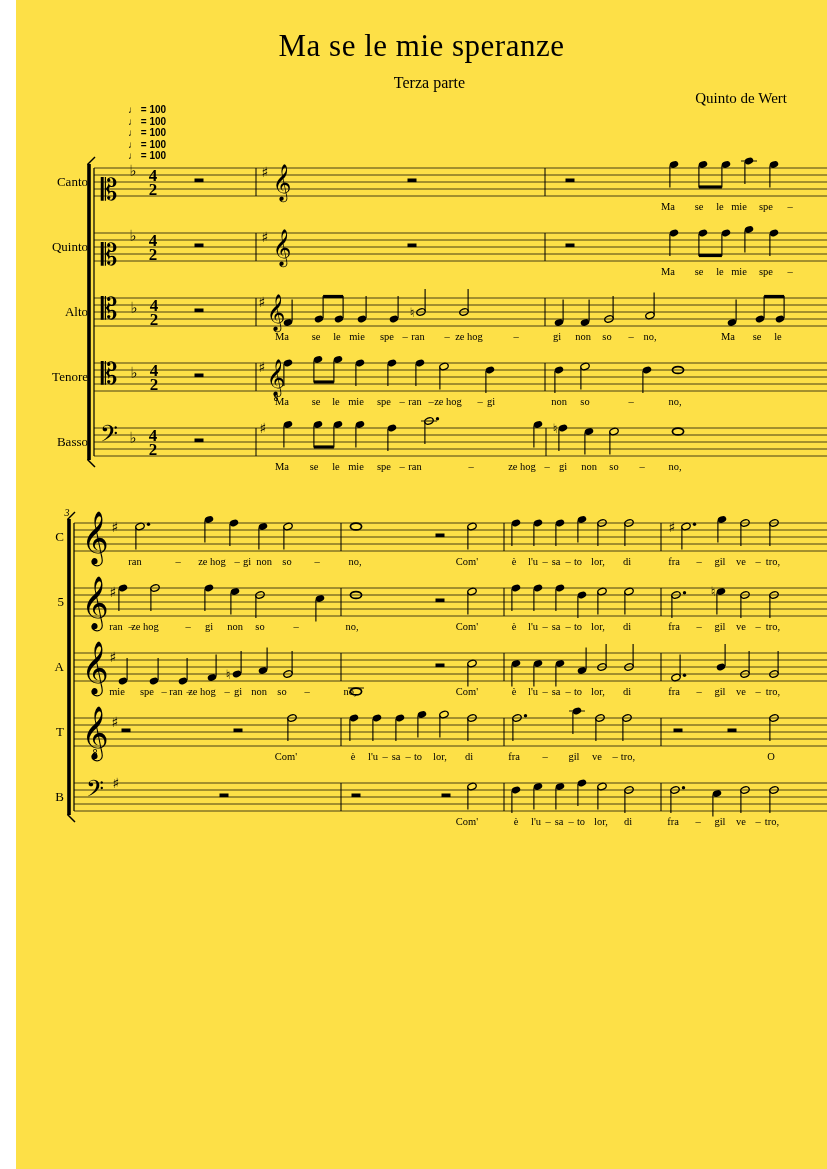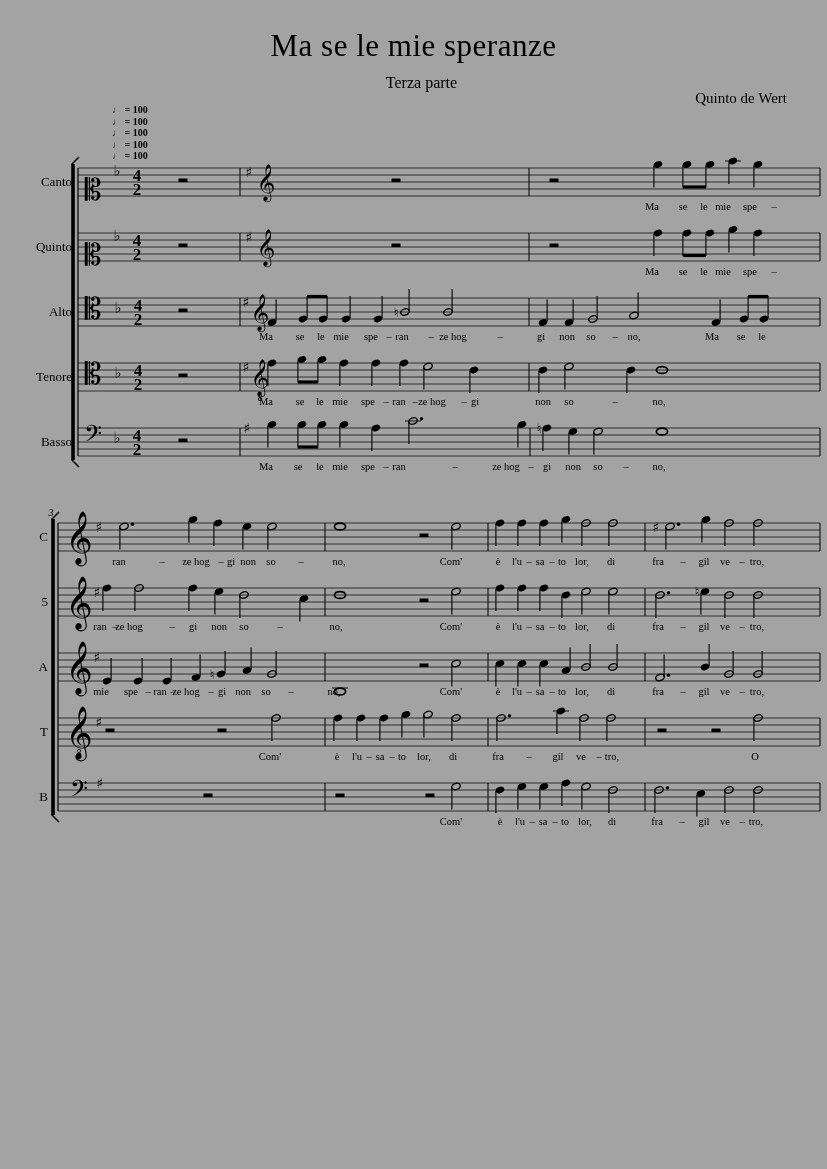--- a/index.html
+++ b/index.html
@@ -1,24 +1,24 @@
 <!DOCTYPE html>
 <html><head>
 <meta charset="utf-8">
 <style>
   html,body{margin:0;padding:0;}
   body{width:827px;height:1169px;background:#fff;position:relative;
        font-family:"Liberation Serif","DejaVu Serif",serif;color:#000;}
-  .page{position:absolute;inset:0;background:#a3a3a3;}
+  .page{position:absolute;inset:0;background:#fde047;margin-left:16px;}
   .title{position:absolute;top:28px;left:0;width:100%;text-align:center;
          font-size:31px;font-weight:normal;margin:0;letter-spacing:.5px;}
   .subtitle{position:absolute;top:74px;left:8px;width:100%;text-align:center;font-size:16px;}
   .composer{position:absolute;top:90px;right:40px;font-size:15px;}
   .tempo-block{position:absolute;top:104px;left:112px;}
-  .tempo-row{font-family:Liberation Serif, serif;font-weight:bold;font-size:10px;
+  .tempo-row{font-family:Liberation Sans, sans-serif;font-weight:bold;font-size:10px;
              line-height:11.6px;white-space:pre;}
   svg.system{position:absolute;left:0;overflow:visible;}
   #system-svg-0{top:160px;}
   #system-svg-1{top:515px;}
 </style>
 </head>
 <body>
 
 <div class="page">
   <h1 class="title">Ma se le mie speranze</h1>

